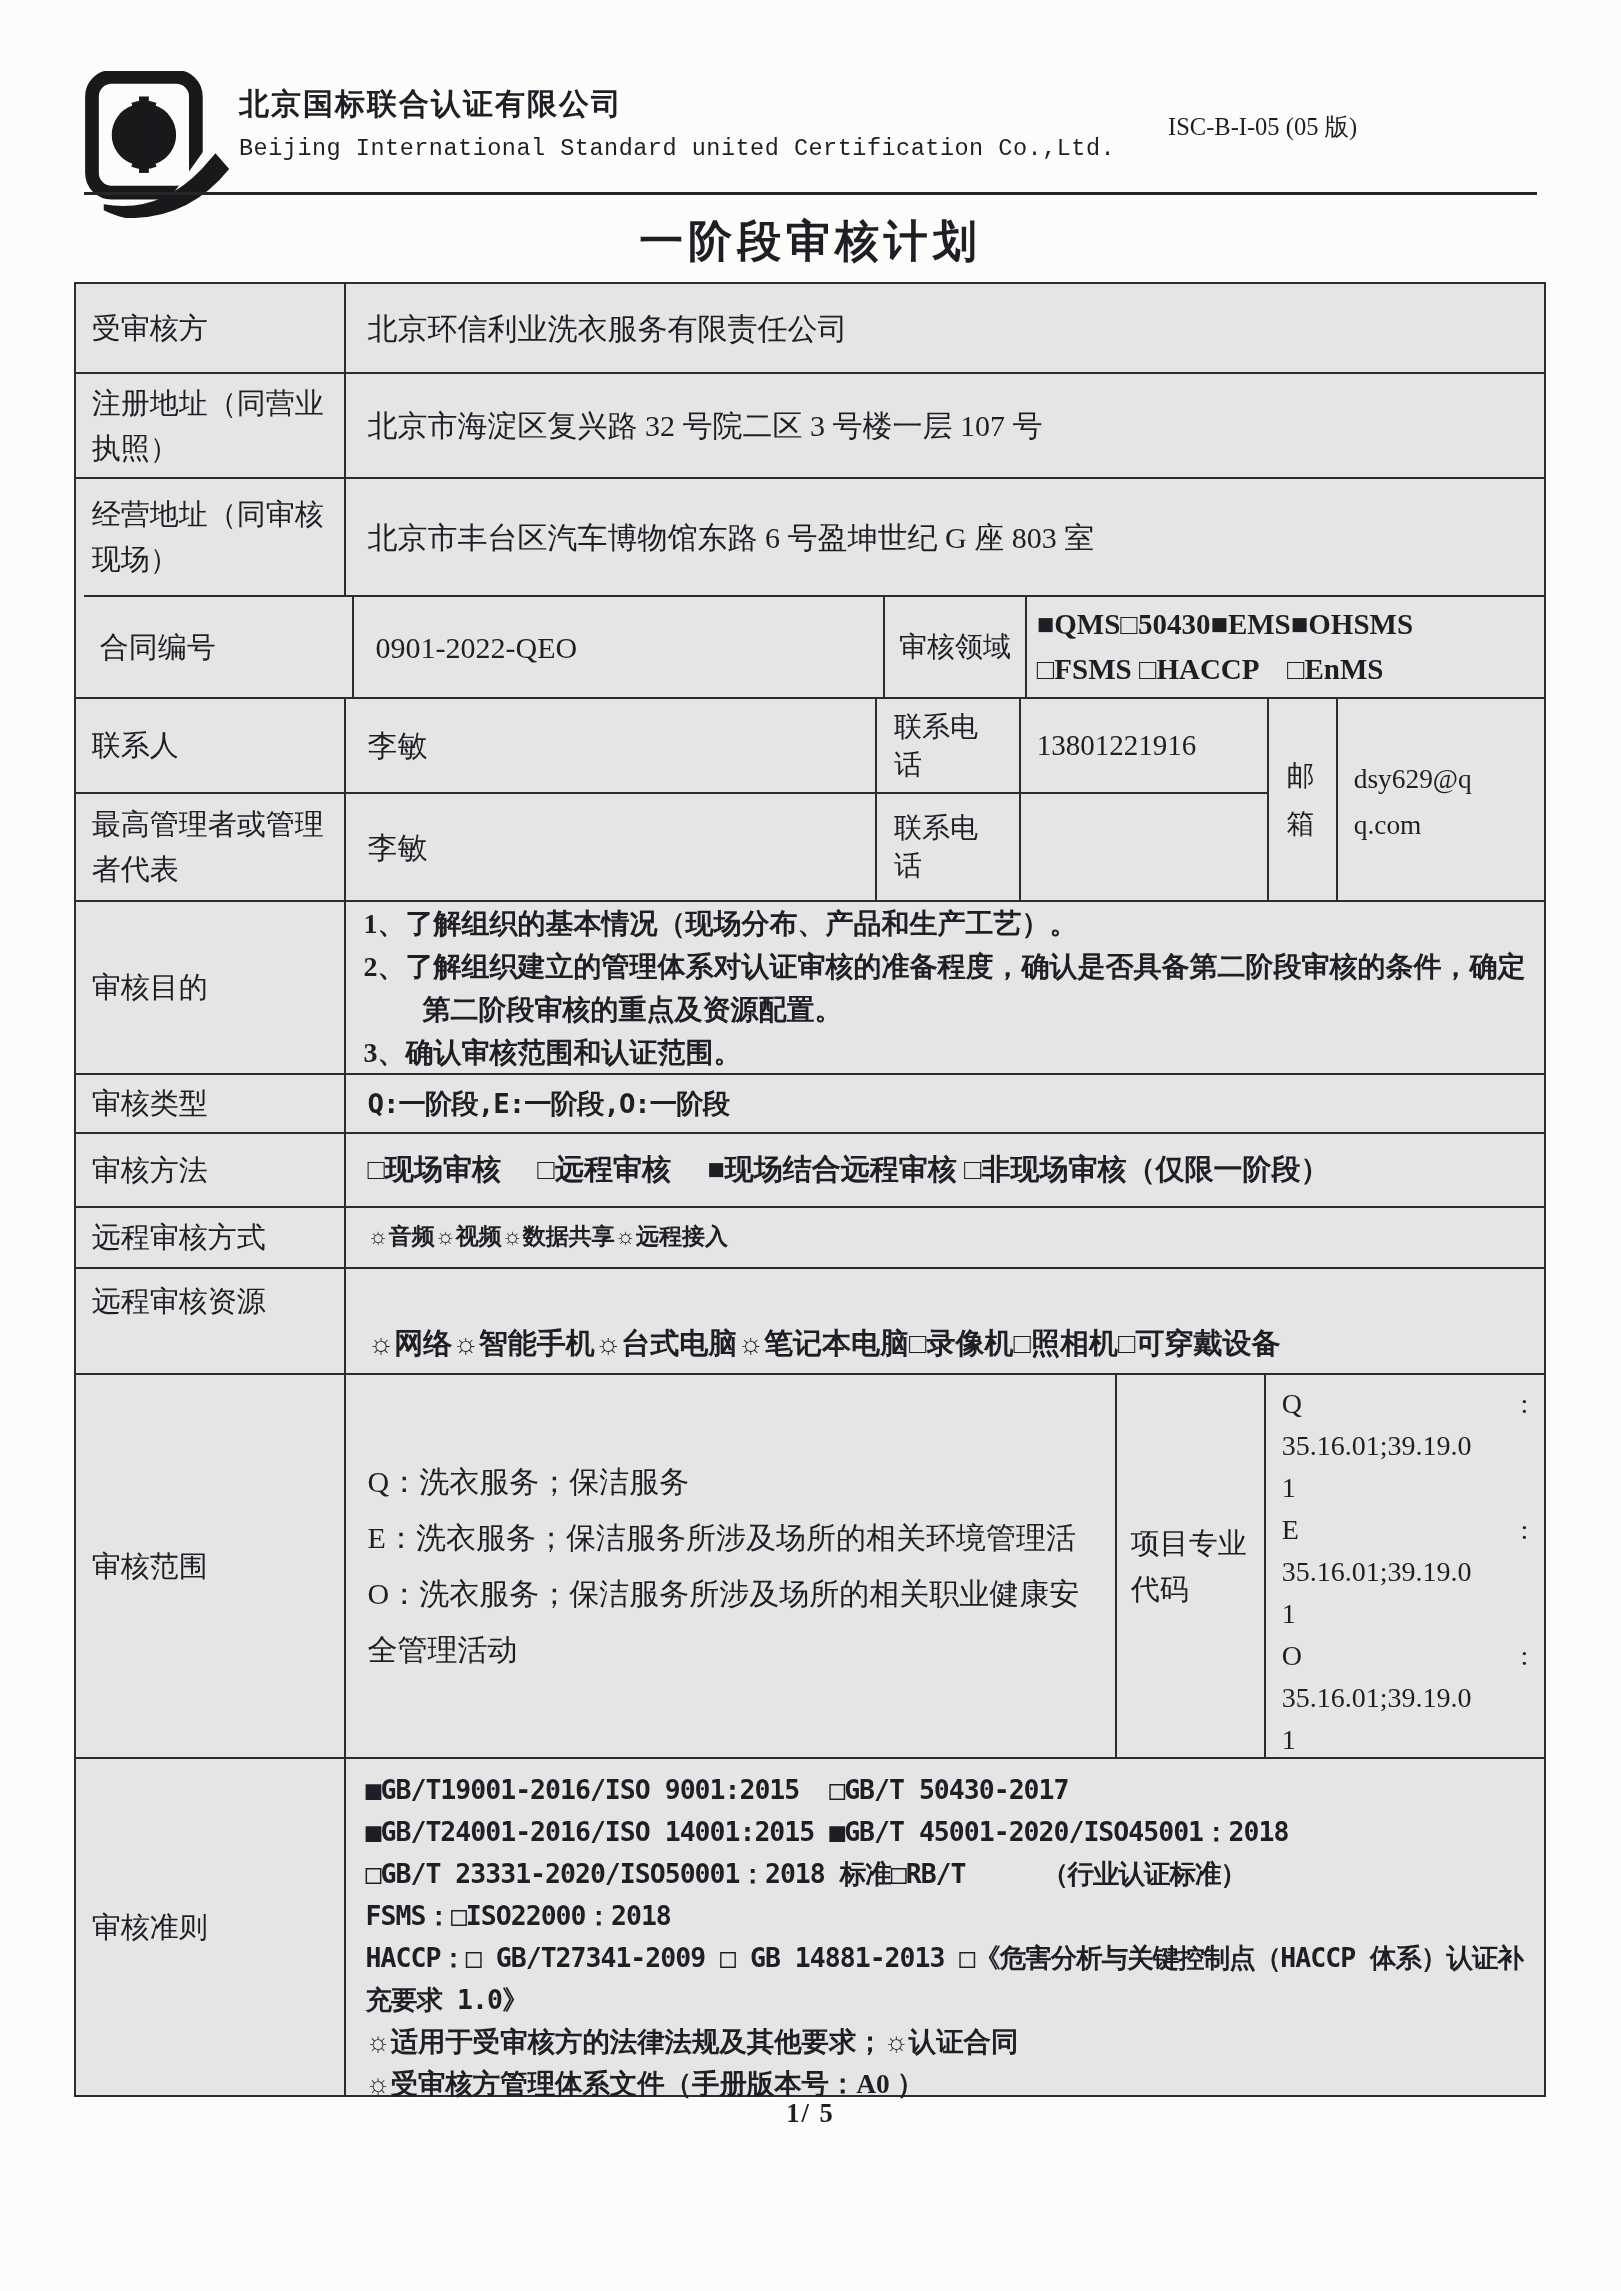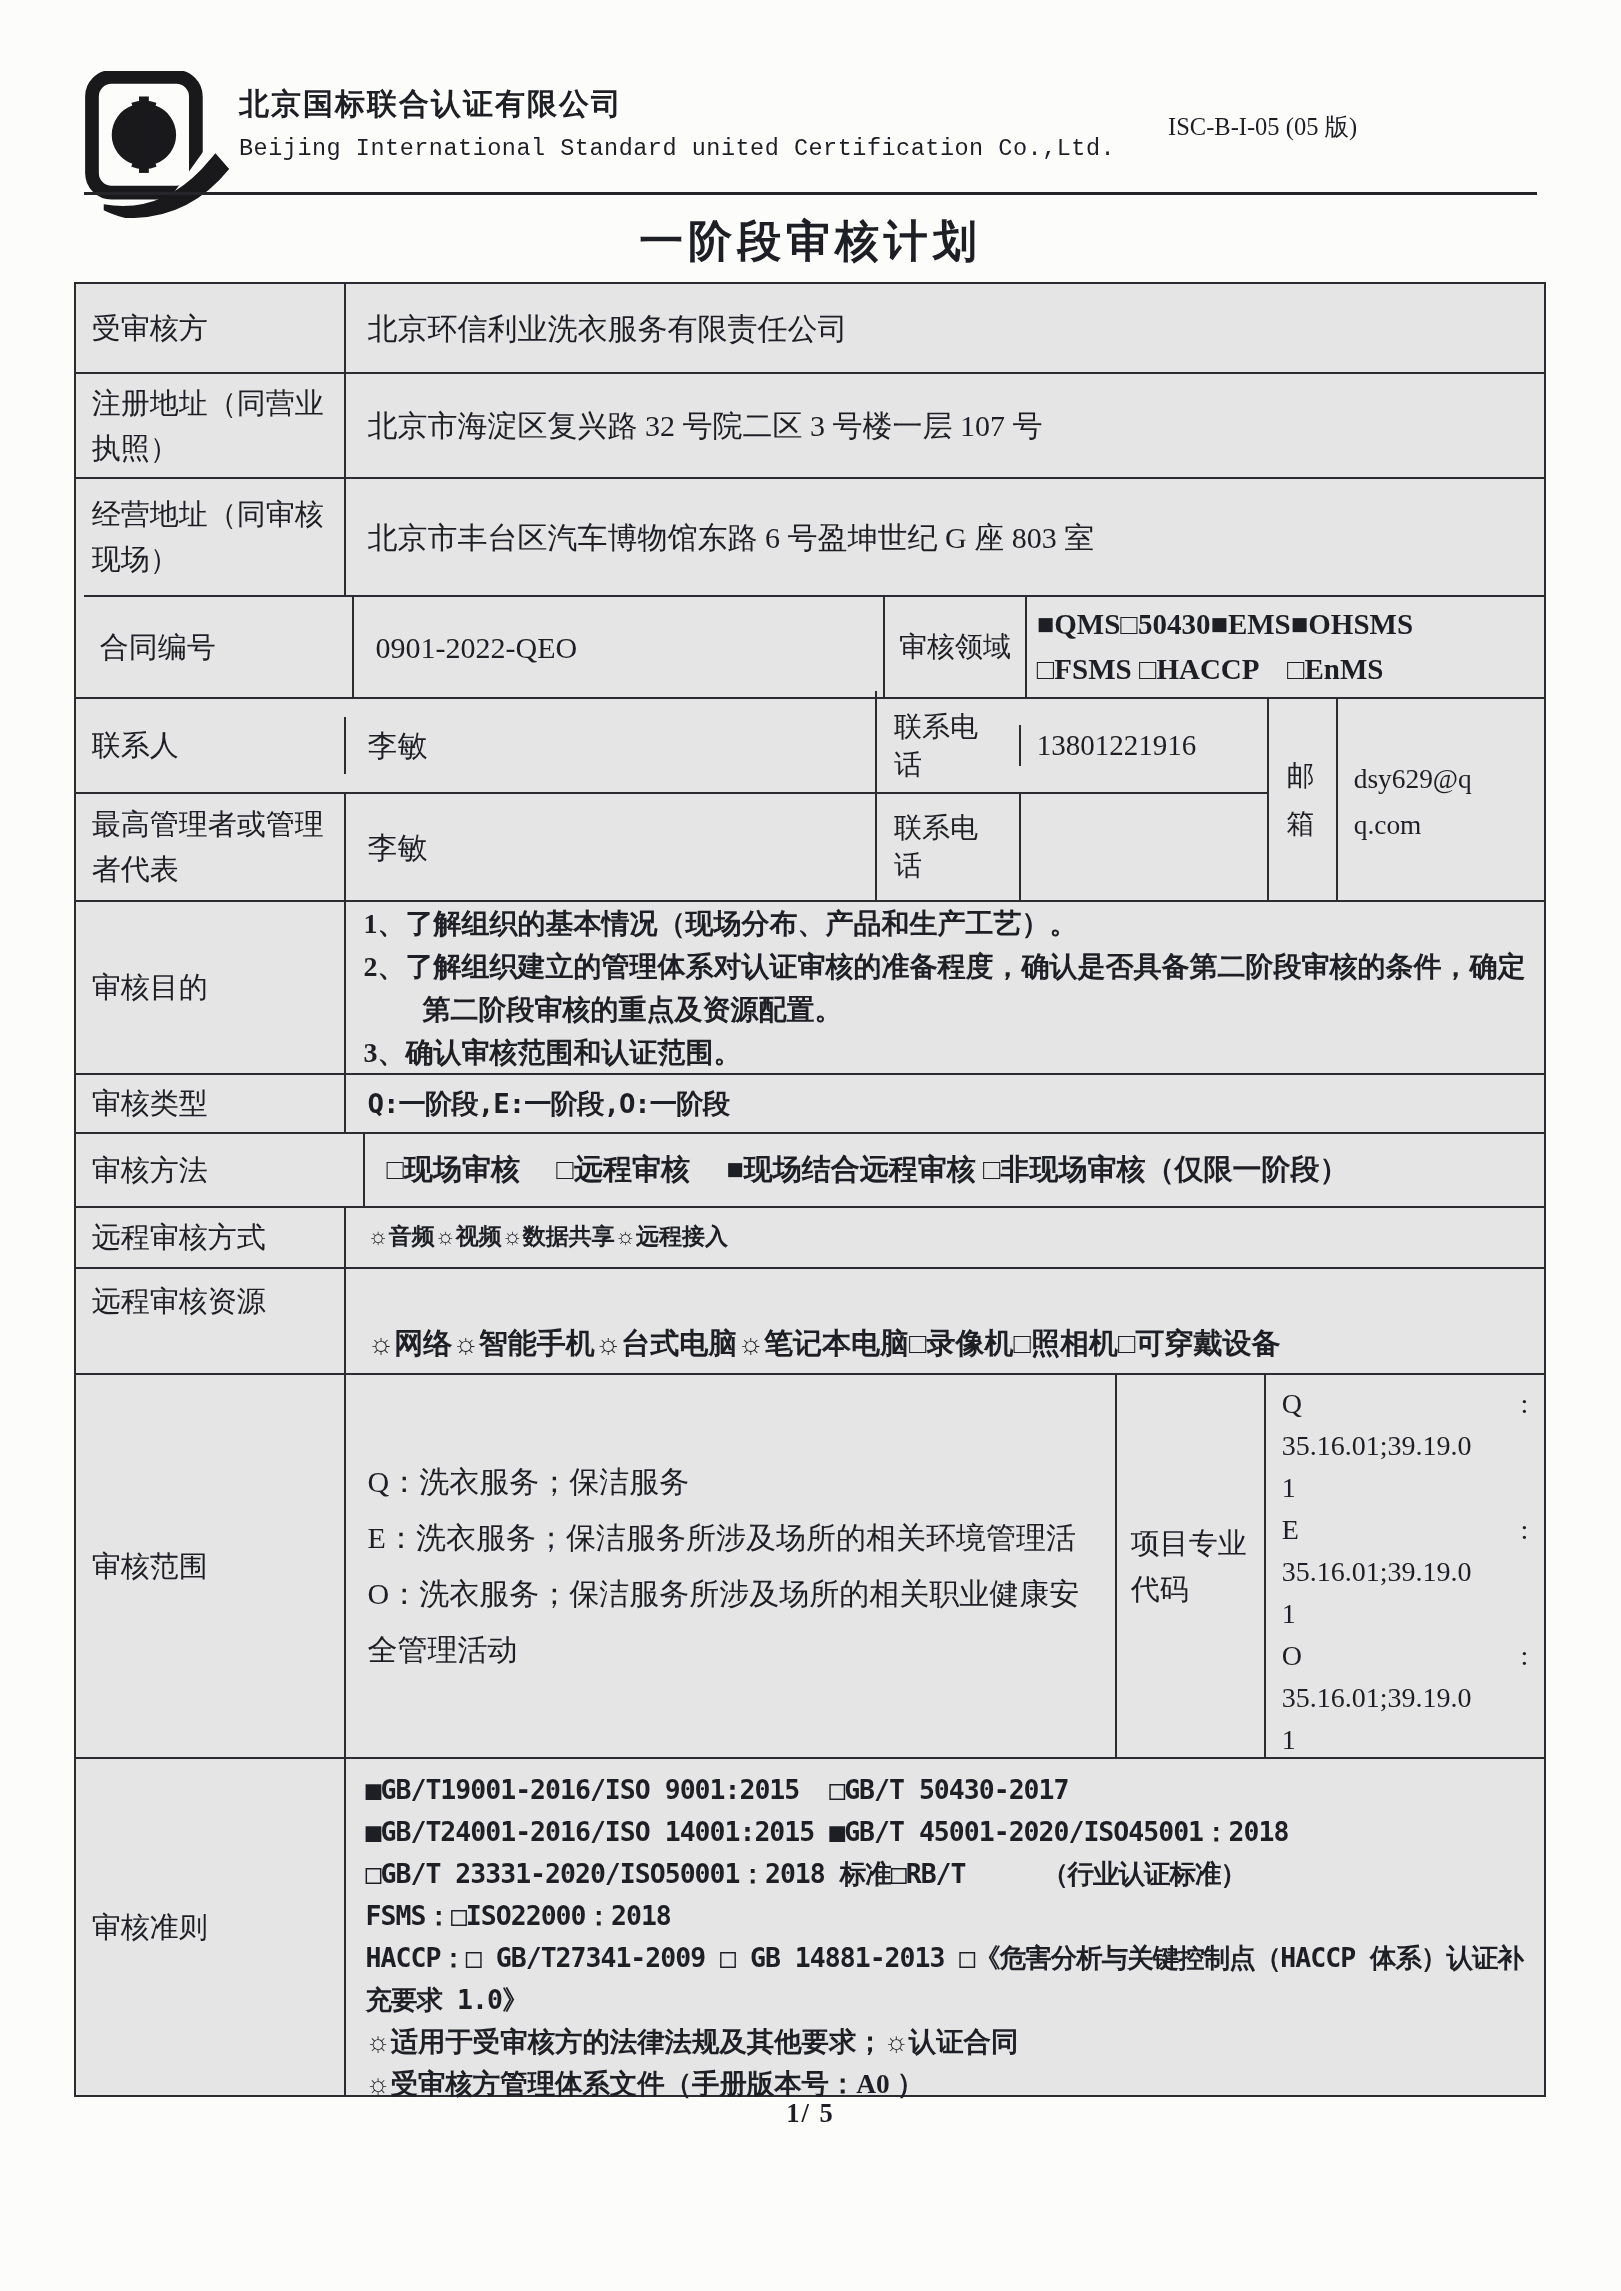--- a/index.html
+++ b/index.html
@@ -23,32 +23,32 @@
   .cell.nol{border-left:none;}
   .lbl{width:268px;flex:none;display:flex;align-items:center;padding:5.9px 9.8px 5.9px 15.7px;
        font-size:29px;line-height:1.55;}
   .val{display:flex;align-items:center;padding:5.9px 9.8px 5.9px 21.6px;font-size:30px;line-height:1.5;}
   .grow{flex:1;font-family:Liberation Serif, serif;}
   .bold{font-weight:bold;}
   .mono{font-family:"DejaVu Sans Mono","Liberation Mono",monospace;font-weight:bold;letter-spacing:-1px;}
   .prewrap{white-space:pre-wrap;}
   
   .h-r1{height:88px;}  .h-r2{height:105px;} .h-r3{height:118px;} .h-r4{height:102px;margin-left:8px;}
-  .h-r7{height:173px;} .h-r8{height:59px;}  .h-r9{height:74px;gap:19px;}  .h-r10{height:61px;}
+  .h-r7{height:173px;} .h-r8{height:59px;}  .h-r9{height:74px;}  .h-r10{height:61px;}
   .h-r11{height:106px;}.h-r12{height:384px;}.h-r13{height:338px;}
   
   .w-val{width:531px;flex:none;}
   .fld-lbl{width:142px;flex:none;display:flex;align-items:center;justify-content:center;
            font-size:28px;padding:3.9px;}
   .fld-box{flex:1;display:flex;flex-direction:column;justify-content:center;
            padding:3.9px 5.9px 3.9px 9.8px;font-size:29px;line-height:45px;font-weight:bold;}
   
   #r56-left{width:1191px;flex:none;display:flex;flex-direction:column;}
   .subrow{display:flex;flex:none;}
-  .sub5{height:93px;align-items:center;} .sub6{height:106px;border-top:2px solid #2c2c30;}
+  .sub5{height:93px;} .sub6{height:106px;border-top:2px solid #2c2c30;}
   .plbl{width:144px;flex:none;display:flex;align-items:center;justify-content:center;
         font-size:28px;padding:17px;}
   .pval{flex:1;display:flex;align-items:center;padding:3.9px 5.9px 3.9px 15.7px;font-size:29px;}
   .email-lbl{width:69px;flex:none;display:flex;align-items:center;justify-content:center;
              font-size:28px;line-height:1.7;padding:3.9px 17.6px;}
   .email-val{flex:1;display:flex;align-items:center;padding:9.8px 5.9px 3.9px 15.7px;font-size:27.4px;}
   .email-val span{display:inline-block;width:129px;word-break:break-all;line-height:1.7;}
   
   .purpose{flex:1;display:flex;flex-direction:column;justify-content:center;
            padding:7.8px 13.7px 7.8px 17.6px;font-size:28px;font-weight:bold;}

